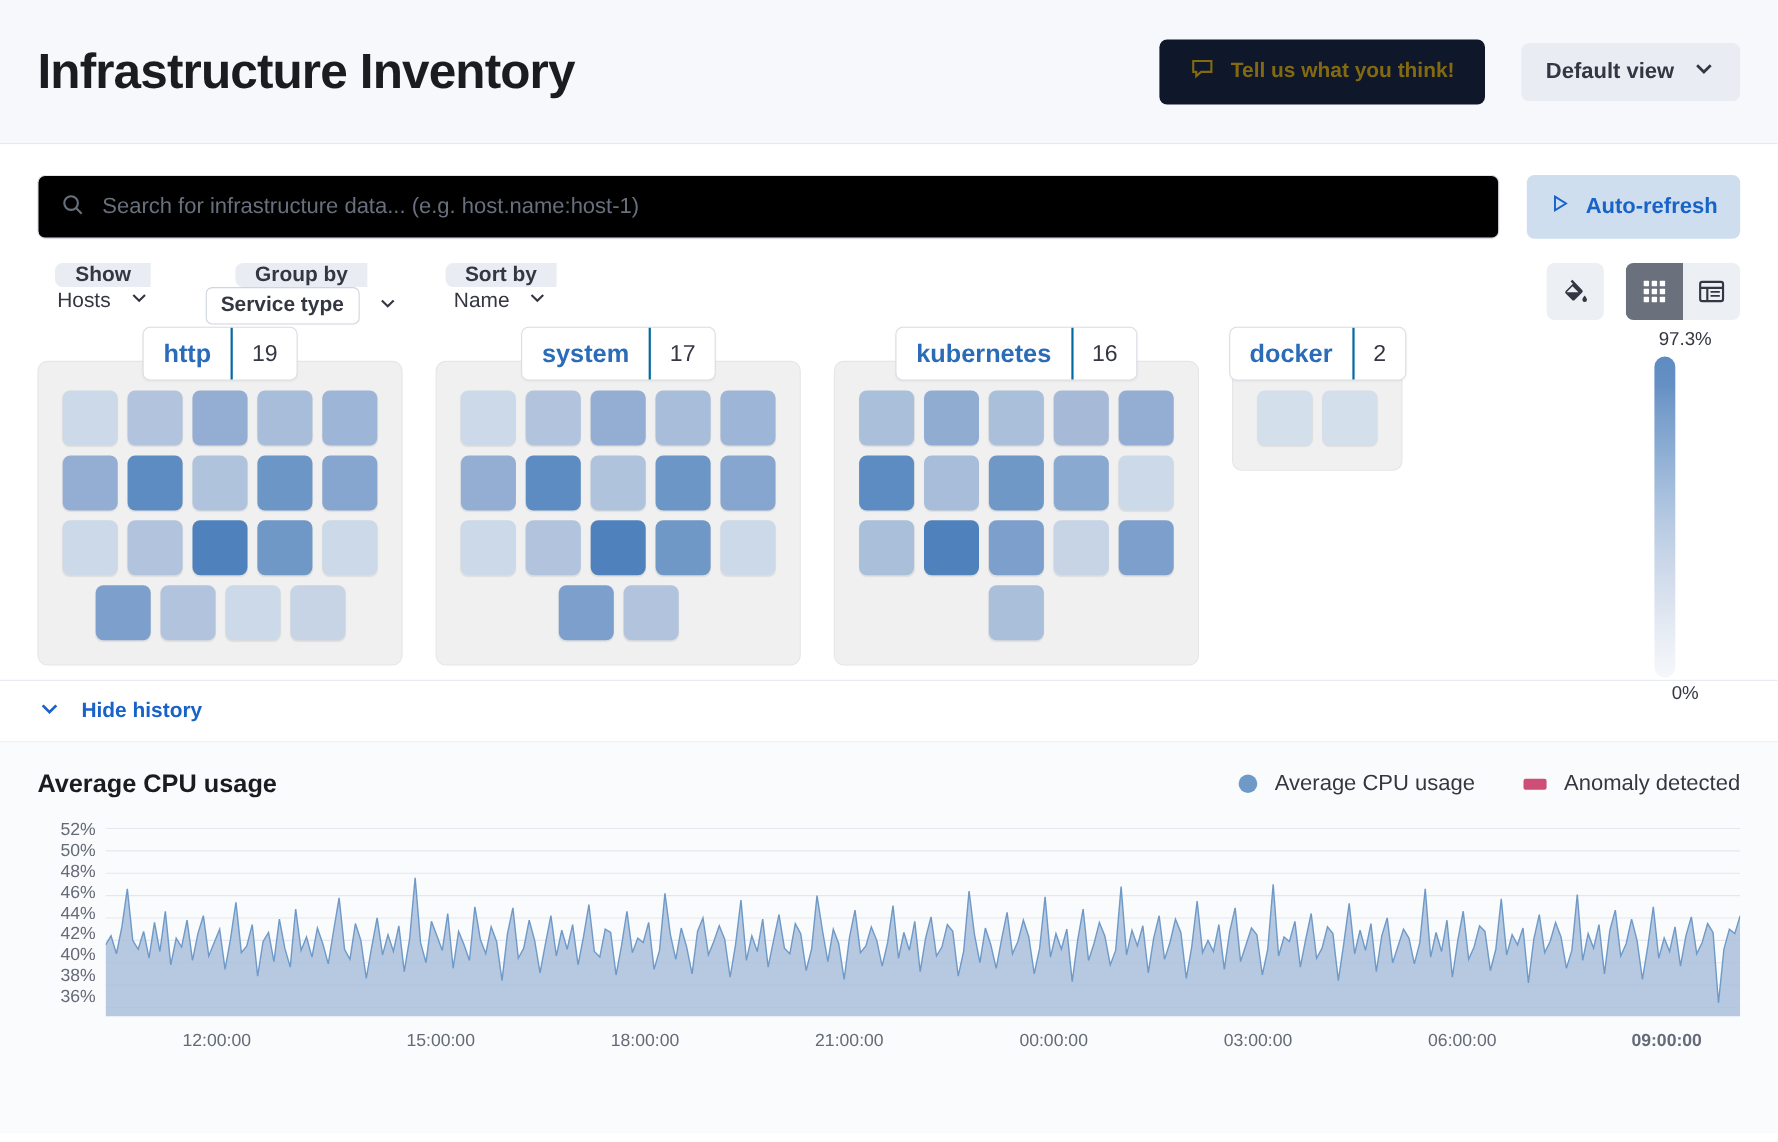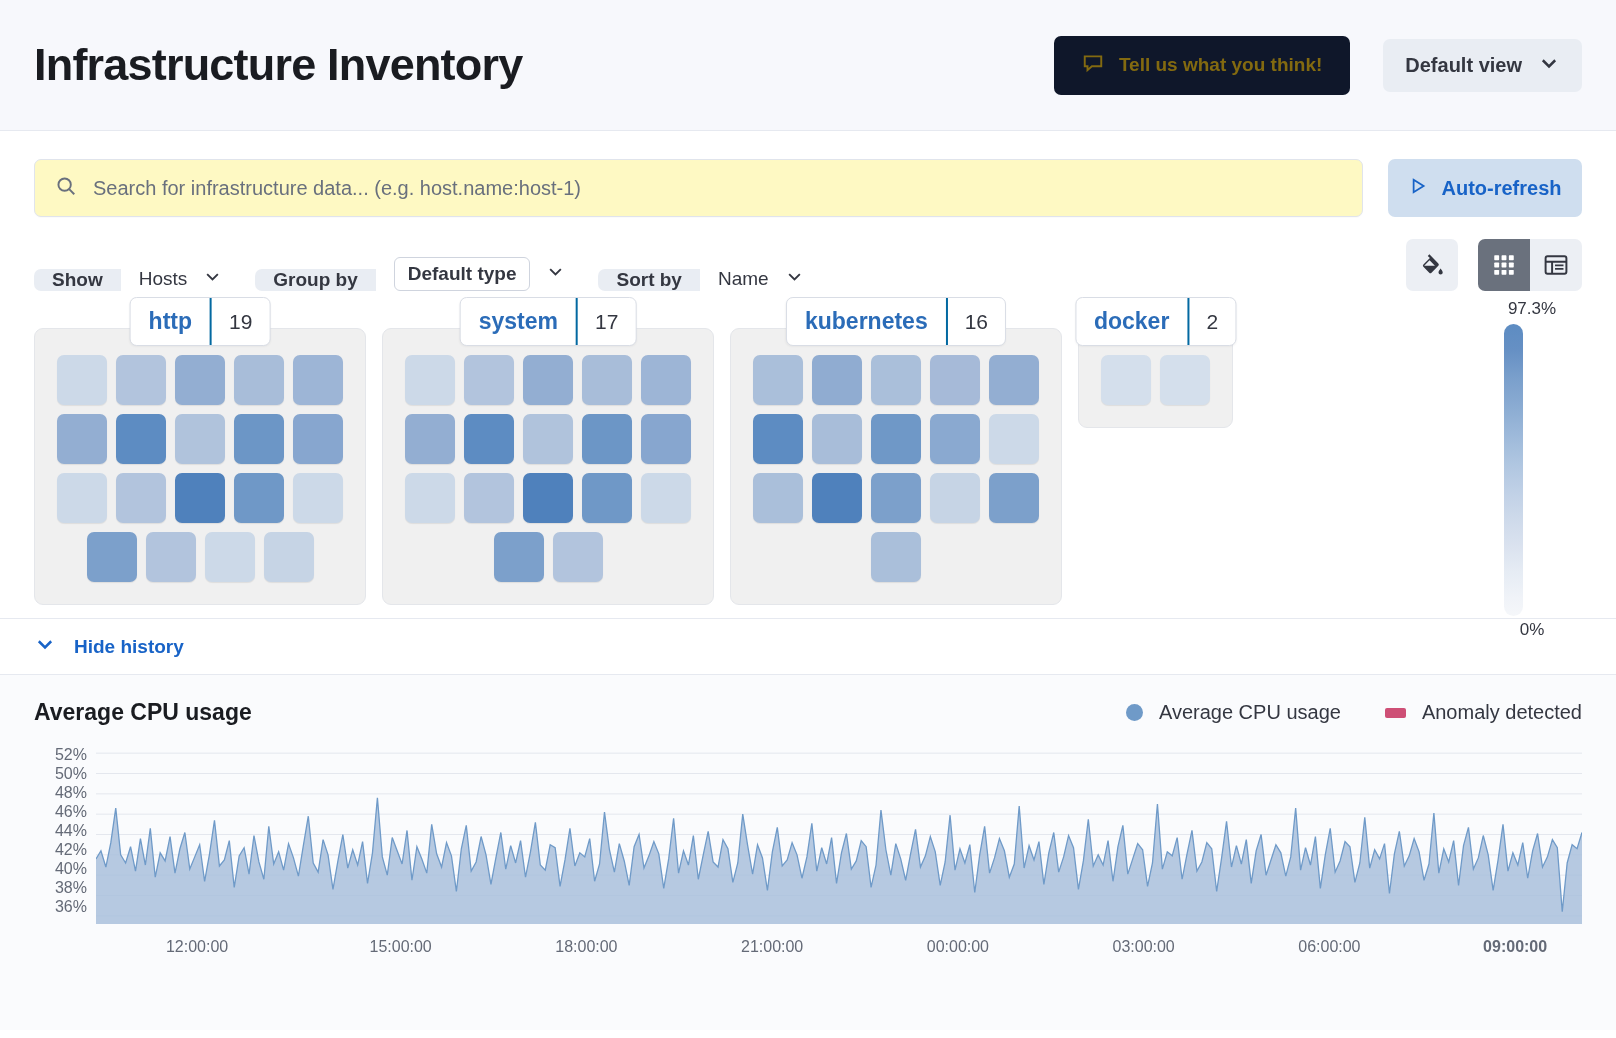--- a/index.html
+++ b/index.html
@@ -57,21 +57,21 @@
     font-weight: 700;
     cursor: pointer;
   }
 
   
   .toolbar { padding: 28px 34px 0 34px; background: #ffffff; }
   .toolbar-row1 { display: flex; gap: 25px; align-items: stretch; }
   .search-box {
     flex: 1;
     height: 58px;
-    background: #fef9c3;
+    background: #000000;
     border: 1px solid #e0e4ec;
     border-radius: 7px;
     display: flex;
     align-items: center;
     padding: 0 20px;
     gap: 16px;
     box-shadow: 0 1px 1px rgba(0,0,0,0.02);
   }
   .search-box .ph { color: #69707d; font-size: 20px; }
   .date-box {
@@ -105,21 +105,21 @@
     cursor: pointer;
   }
 
   .toolbar-row2 {
     display: flex;
     align-items: center;
     margin-top: 22px;
     height: 52px;
     position: relative;
   }
-  .fgroup { display: flex; align-items: flex-end; height: 52px; margin-right: 15px; }
+  .fgroup { display: flex; align-items: center; height: 52px; margin-right: 15px; flex-direction: column; }
   .fgroup .flabel {
     background: #e9edf3;
     display: flex; align-items: center;
     padding: 0 18px;
     font-size: 19px; font-weight: 700; color: #343741;
     border-radius: 7px 0 0 7px;
   }
   .fgroup .fval {
     background: #ffffff;
     display: flex; align-items: center; gap: 16px;
@@ -156,21 +156,21 @@
   }
   .seg-btn.active { background: #6a717d; }
 
   
   .waffle-area {
     position: relative;
     height: 328px;
     padding: 0 34px;
     border-bottom: 1px solid #e6e9f0;
   }
-  .groups-row { display: flex; align-items: flex-start; padding-top: 37px; gap: 16px; }
+  .groups-row { display: flex; align-items: flex-start; padding-top: 37px; gap: 30px; }
   .wgroup { position: relative; }
   .wgroup-badge {
     position: absolute;
     top: -31px; left: 50%; transform: translateX(-50%);
     background: #ffffff;
     border: 1px solid #d9dde5;
     border-radius: 7px;
     height: 49px;
     display: flex; align-items: stretch;
     z-index: 3;
@@ -323,21 +323,21 @@
               <path d="M3.5 6l4.5 4.5L12.5 6"></path>
             </svg>
         </span>
       </div>
     </div>
 
 
     <div class="fgroup">
       <div class="flabel">Group by</div>
       <div class="fval">
-        <span class="boxed">Default type</span>
+        <span class="boxed">Service type</span>
         <span>
           <svg width="19" height="19" viewBox="0 0 16 16" fill="none" stroke="#343741" stroke-width="1.6">
               <path d="M3.5 6l4.5 4.5L12.5 6"></path>
             </svg>
         </span>
       </div>
     </div>
 
     <div class="fgroup">
       <div class="flabel">Sort by</div>

